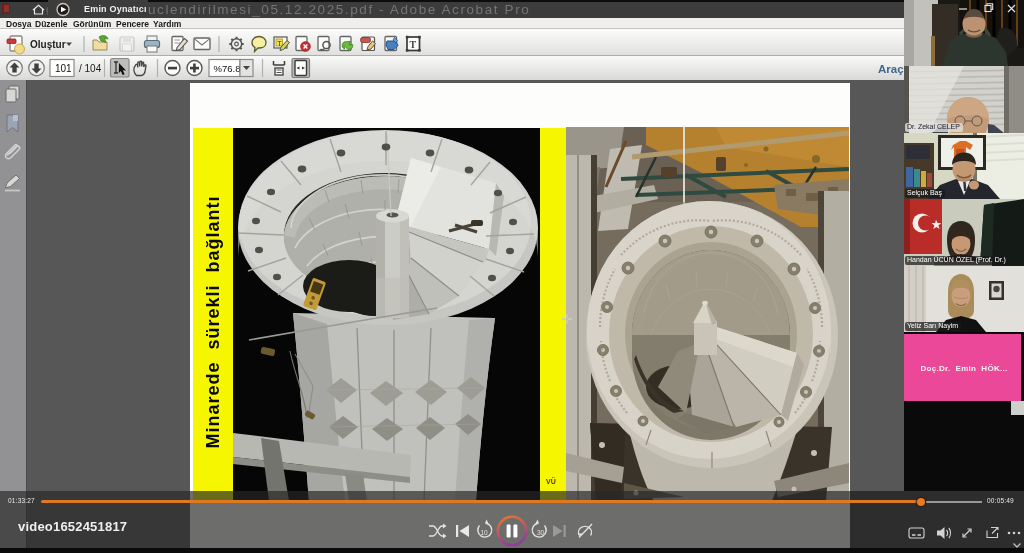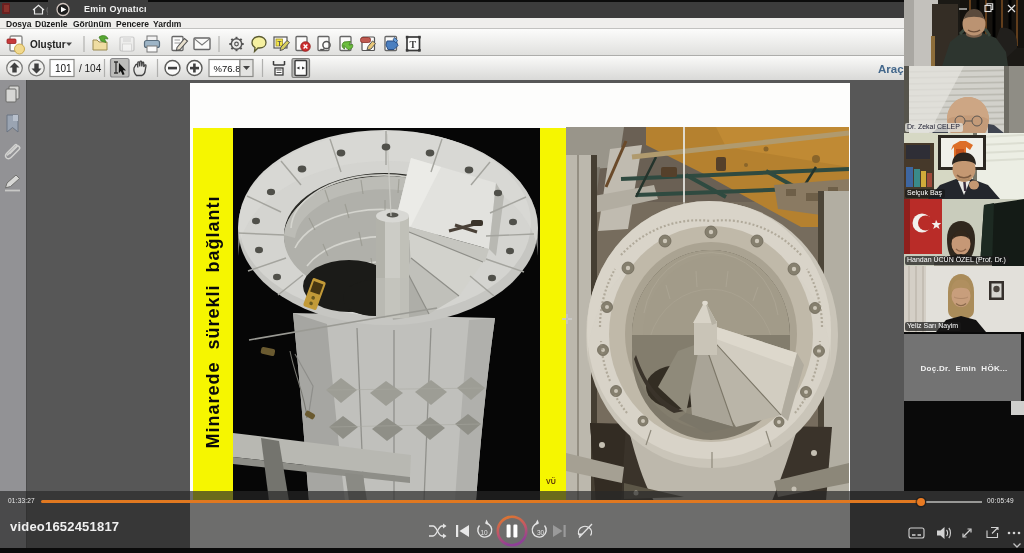--- a/index.html
+++ b/index.html
@@ -33,28 +33,29 @@
   .clabel{position:absolute;left:1px;bottom:1px;font-size:7px;color:#fff;white-space:nowrap;
      background:rgba(25,25,25,.72);border-radius:2px;padding:0 3px 1px 2px;line-height:8px;}
   .clight{background:rgba(225,225,220,.8);color:#1a1a2e;}
   
   #pover{left:0;top:491px;width:1024px;height:57px;background:rgba(40,40,40,0.68);}
   #pblack{left:0;top:548px;width:1024px;height:5px;background:#0a0a0a;}
   .ptime{position:absolute;color:#e8e8e8;font-size:6.5px;letter-spacing:.2px;}
   #pline{left:41px;top:500px;width:877px;height:2.5px;background:#e07820;border-radius:2px;}
   #pgline{left:926px;top:501px;width:56px;height:1.5px;background:#989896;}
   #pdot{left:917px;top:497.5px;width:8px;height:8px;border-radius:50%;background:#e87a22;box-shadow:0 0 0 1.5px rgba(25,25,25,.6);}
-  #vidname{left:10px;top:519px;color:#efefef;font-size:13px;font-weight:bold;letter-spacing:.2px;}
+  #vidname{left:18px;top:519px;color:#efefef;font-size:13px;font-weight:bold;letter-spacing:.2px;}
 </style>
 </head>
 <body>
 <div id="stage">
 
   <div class="abs" id="titlebar"></div>
   <div class="abs" style="left:46px;top:3px;color:#6e6e6e;font-size:11px">g</div>
+  <div class="abs" id="fadetitle">uclendirilmesi_05.12.2025.pdf - Adobe Acrobat Pro</div>
   <div class="abs" id="titletop"></div>
   <div class="abs" id="medchip"></div>
   <div class="abs" id="medtext">Emin Oynatıcı</div>
   <svg class="abs" style="left:2px;top:2px" width="80" height="15" viewBox="0 0 80 15">
     <rect x="0" y="1" width="8" height="11" rx="1" fill="#6a2020"></rect>
     <rect x="2" y="3" width="5" height="7" fill="#8a322c"></rect>
     <path d="M31 8 L36.5 3.2 L42 8 M32.5 7 L32.5 12 L40.5 12 L40.5 7" fill="none" stroke="#e8e8e8" stroke-width="1.2"></path>
     <circle cx="61" cy="7.5" r="6" fill="#1d1d1d" stroke="#cfc3bd" stroke-width="1.3"></circle>
     <path d="M59 4.8 L64.3 7.5 L59 10.2 Z" fill="#fff"></path>
   </svg>
@@ -648,21 +649,21 @@
         <path d="M44 26 C44 14 50 8 57 8 C64 8 70 14 70 26 L70 44 C70 50 66 53 57 53 C48 53 44 50 44 44 Z" fill="#aa8c5a"></path>
         <ellipse cx="57" cy="30" rx="9.5" ry="11" fill="#c89e7c"></ellipse>
         <path d="M47 25 C48 17 51 13.5 57 13.5 C63 13.5 66 17 67 25 C62 20.5 52 20.5 47 25 Z" fill="#b08f5f"></path>
         <path d="M50 31 C53 33 61 33 64 31" fill="none" stroke="#9a7456" stroke-width="1" opacity=".5"></path>
         <path d="M52 37.5 C55 40 59 40 62 37.5" fill="none" stroke="#8a6a4c" stroke-width="1.2"></path>
         <path d="M32 66 L42 54 L57 50 L72 54 L82 66 Z" fill="#121111"></path>
       </svg>
       <div class="clabel">Yeliz Sarı Nayim</div>
     </div>
 
-    <div class="cam" style="top:334px;height:67px;width:117px;background:#737373">
+    <div class="cam" style="top:334px;height:67px;width:117px;background:#ec4899">
       <div style="position:absolute;left:0;top:30px;width:120px;text-align:center;color:#f2f2f2;font-size:8px;font-weight:bold;letter-spacing:.3px">Doç.Dr.&nbsp; Emin&nbsp; HÖK...</div>
     </div>
     <div class="abs" style="left:107px;top:401px;width:13px;height:14px;background:#cfcfcd"></div>
   </div>
 
   <svg class="abs" style="left:950px;top:2px" width="74" height="13" viewBox="0 0 74 13">
     <line x1="9" y1="7" x2="17" y2="7" stroke="#e2e2e2" stroke-width="1.2"></line>
     <rect x="35" y="3.5" width="6" height="6" fill="none" stroke="#e2e2e2" stroke-width="1.1"></rect>
     <path d="M37 3.5 L37 1.8 L42.7 1.8 L42.7 7.5 L41 7.5" fill="none" stroke="#e2e2e2" stroke-width="1.1"></path>
     <path d="M58 3 L65 10 M65 3 L58 10" stroke="#e2e2e2" stroke-width="1.2"></path>

